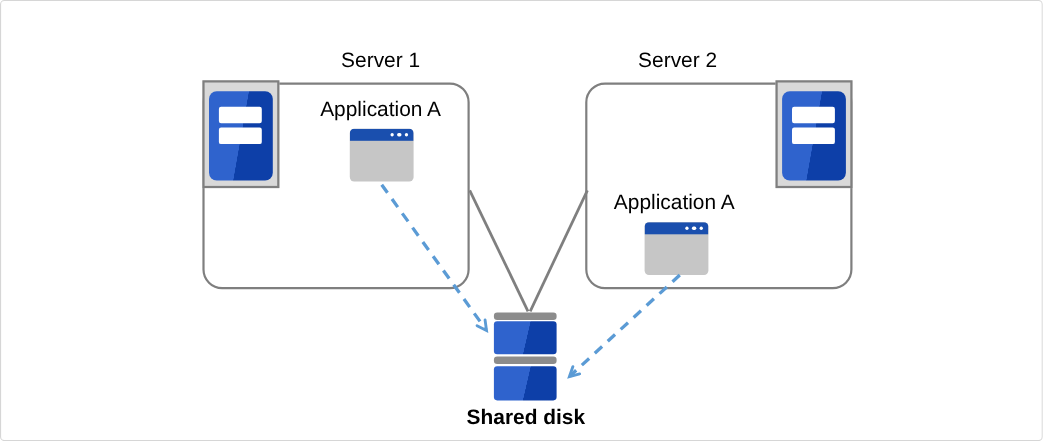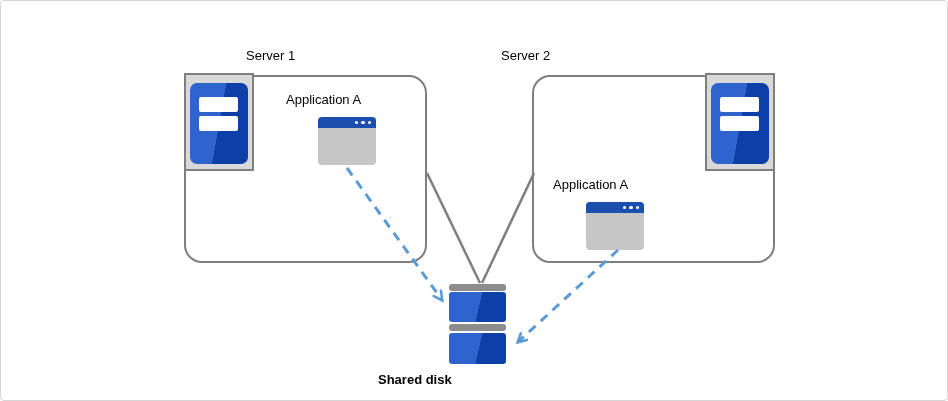--- a/index.html
+++ b/index.html
@@ -12,23 +12,23 @@
     height: 401px;
     background: #ffffff;
     border: 1px solid #d6d6d6;
     border-radius: 4px;
     overflow: hidden;
   }
 
   .label {
     position: absolute;
     color: var(--text-color, #000);
-    font-size: 13px;
+    font-size: 19px;
     line-height: 22px;
-    text-align: left;
+    text-align: center;
     white-space: nowrap;
   }
 
   .server-box {
     position: absolute;
     width: 243px;
     height: 188px;
     border: 2.5px solid var(--box-border, #7f7f7f);
     border-radius: 18px;
     background: #ffffff;
@@ -95,21 +95,21 @@
   .disk-bar.d1 { top: 283px; }
   .disk-bar.d2 { top: 323px; }
   .disk-platter {
     left: 448px; width: 57px;
     background: linear-gradient(103deg, var(--tower-blue-light, #2f63cd) 0 52%, var(--tower-blue-dark, #0d3fa8) 52.5%);
   }
   .disk-platter.p1 { top: 291px; height: 30px; }
   .disk-platter.p2 { top: 332px; height: 31px; }
 
   .title-s1 { left: 245px; top: 44px; width: 200px; }
-  .title-s2 { left: 500px; top: 44px; width: 200px; }
+  .title-s2 { left: 515px; top: 44px; width: 200px; }
   .app-label-1 { left: 285px; top: 88px; width: 120px; }
   .app-label-2 { left: 552px; top: 173px; width: 120px; }
   .disk-label { left: 377px; top: 368px; width: 200px; font-weight: bold; }
 
   svg.connections {
     position: absolute;
     left: 0; top: 0;
     width: 948px; height: 401px;
     z-index: 4;
     pointer-events: none;

